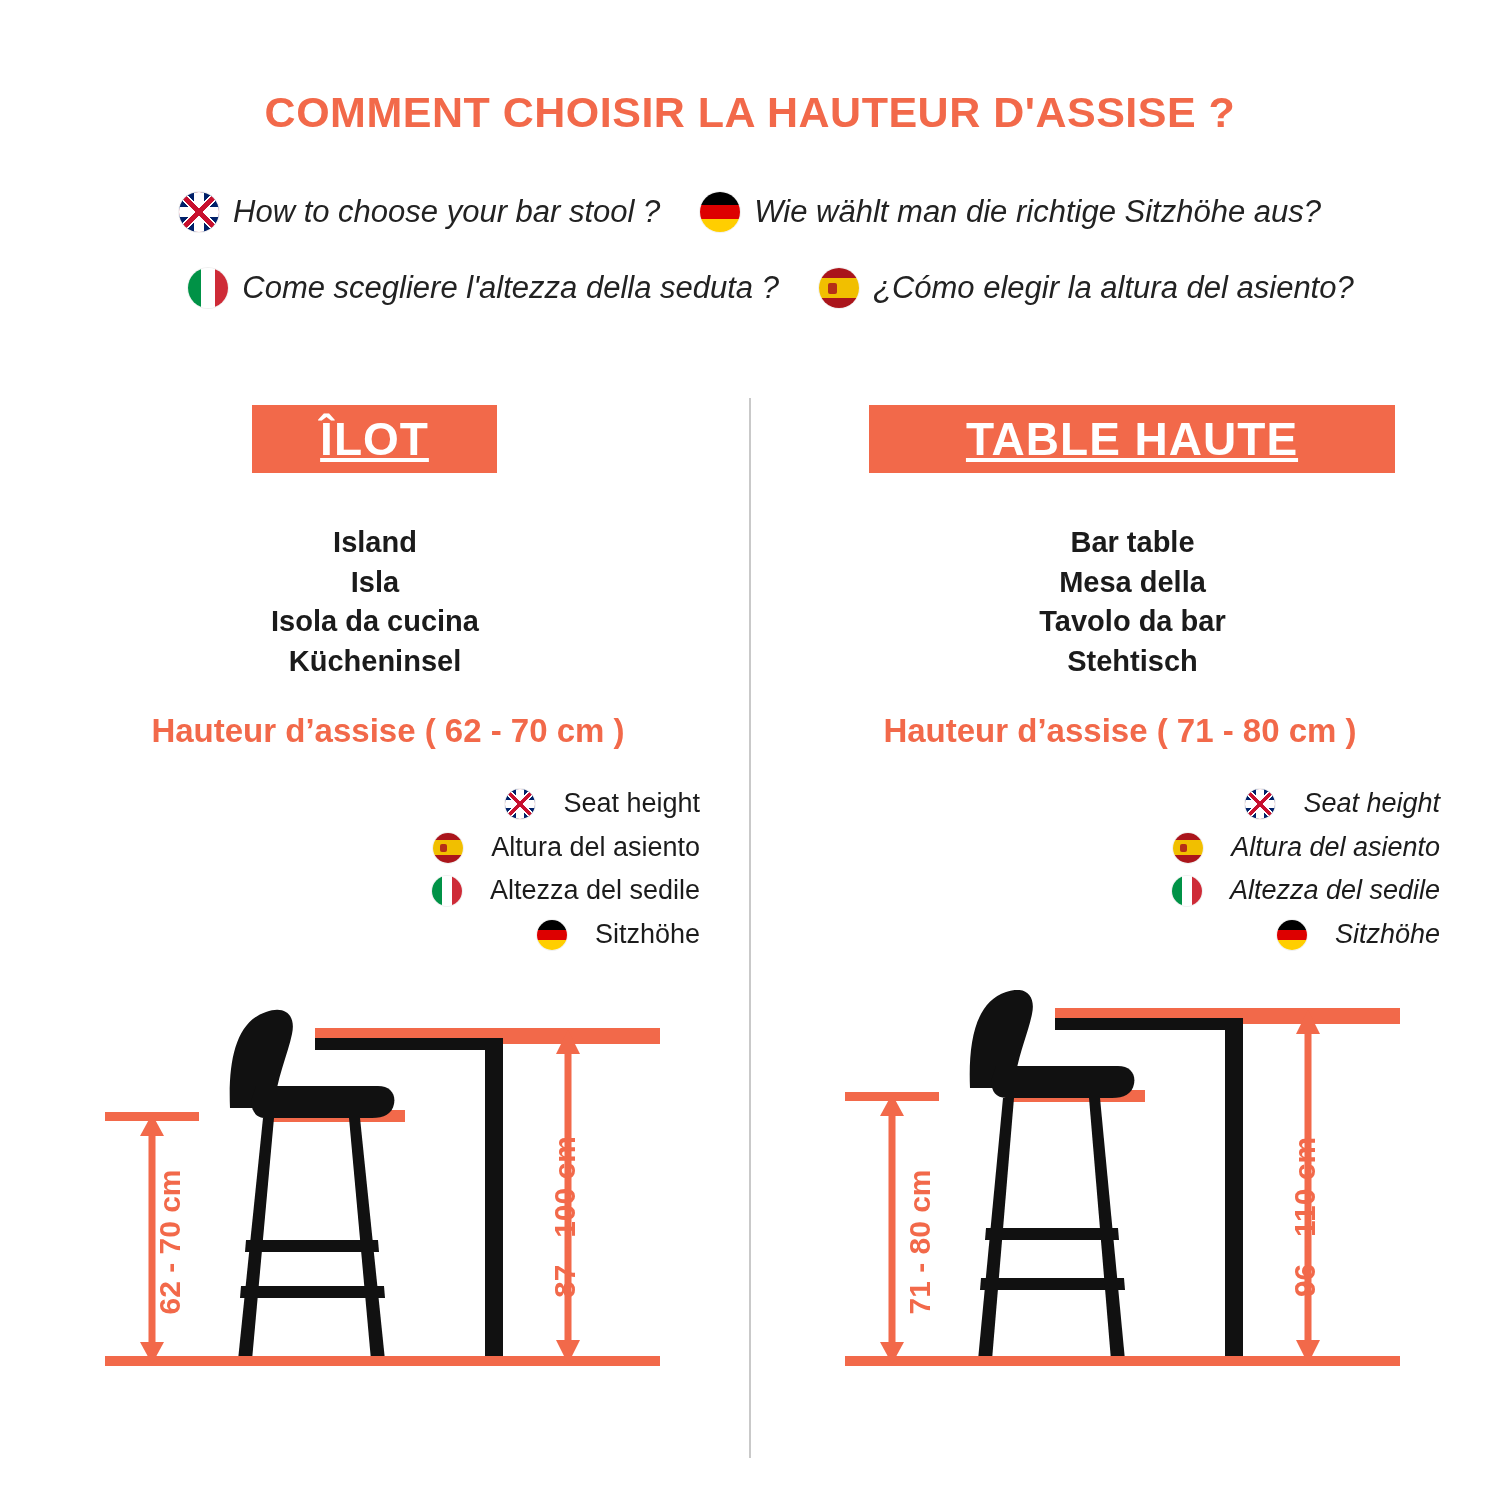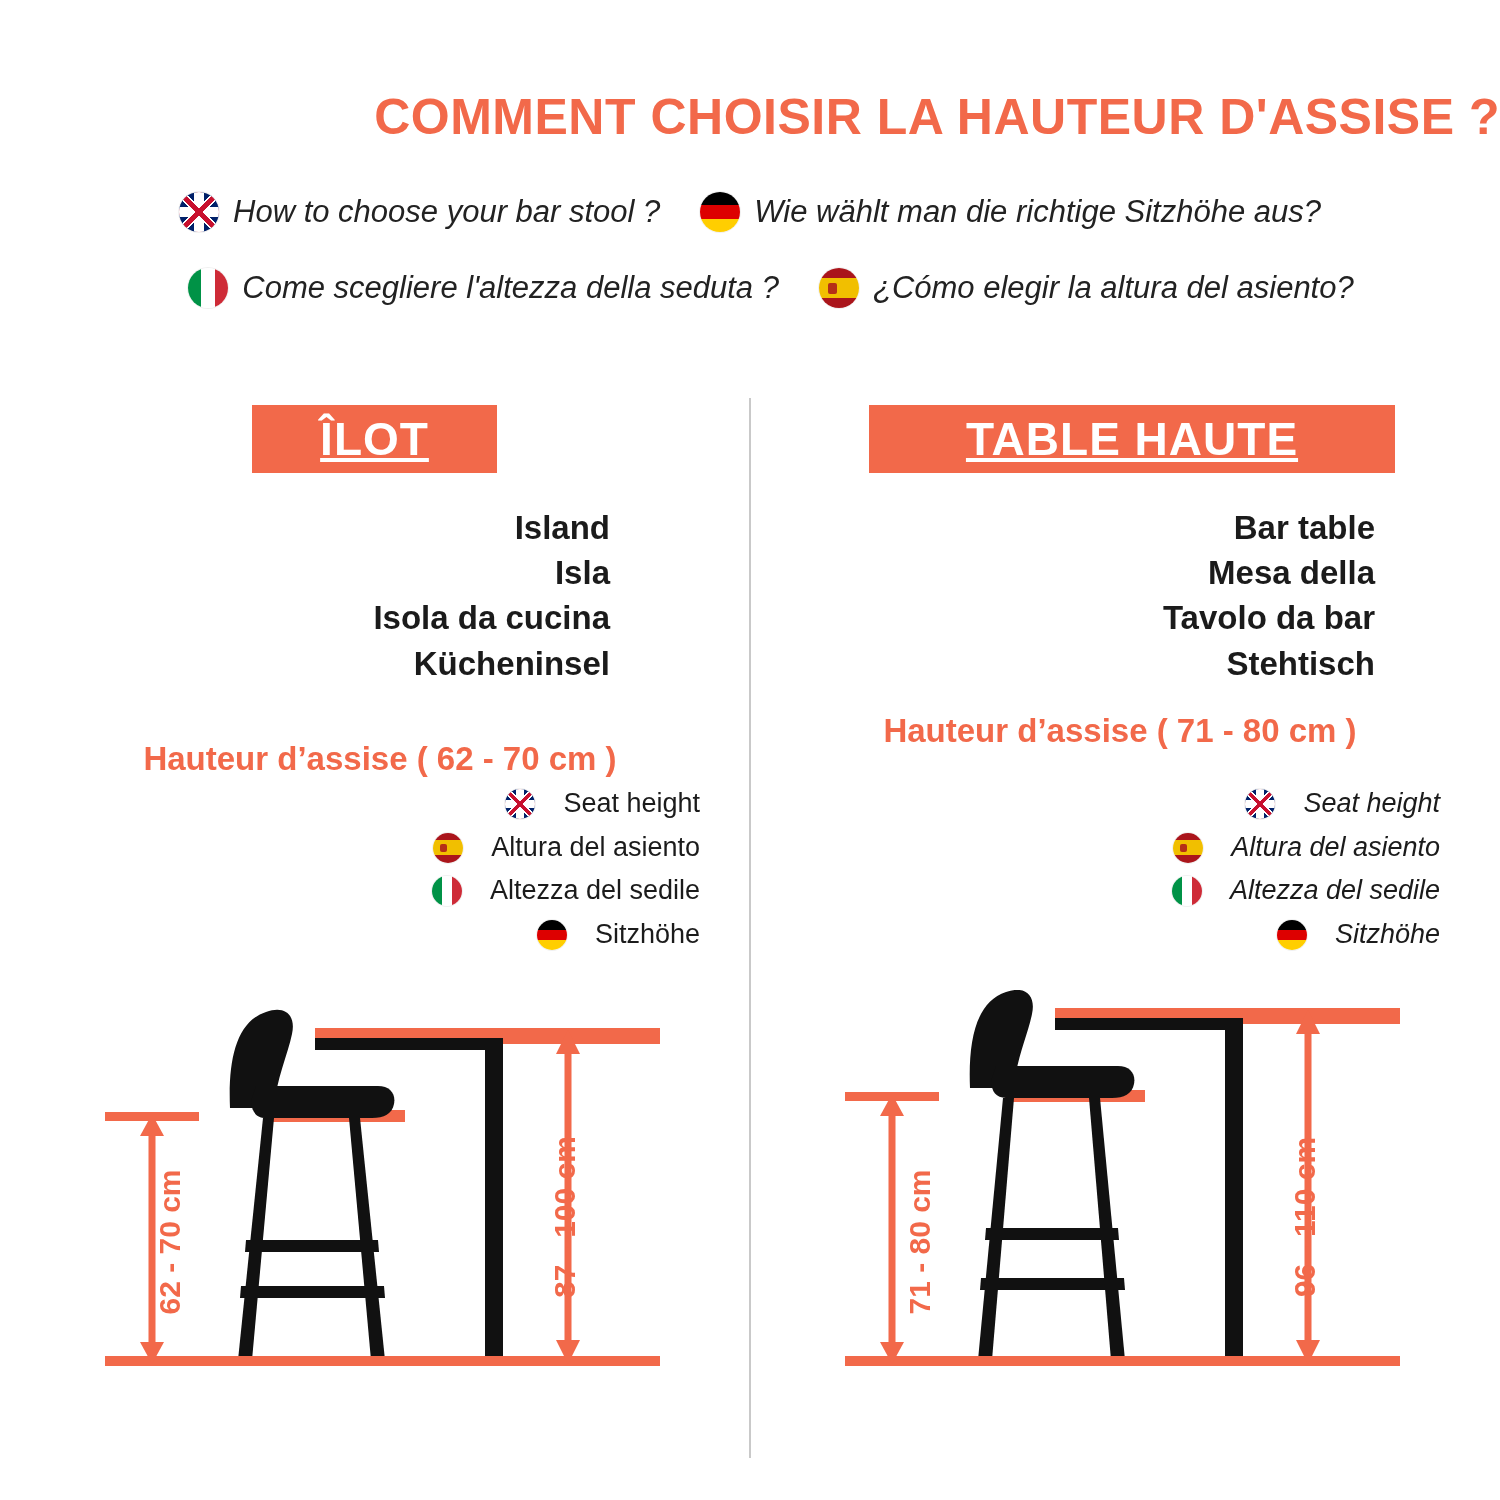--- a/index.html
+++ b/index.html
@@ -9,23 +9,23 @@
     font-family:"Liberation Sans", sans-serif;
     color:#2b2b2b;
     position:relative;
     overflow:hidden;
   }
   .page{position:relative;width:1500px;height:1500px;}
 
   
   .title{
     position:absolute;top:88px;left:0;width:1500px;
-    text-align:right;
+    text-align:center;
     color:#f2694a;
-    font-size:50px;
+    font-size:43px;
     font-weight:bold;
     letter-spacing:0.5px;
   }
 
   
   .lang-row{
     position:absolute;
     display:flex;align-items:center;
     width:1500px;
     justify-content:center;
@@ -99,31 +99,31 @@
     color:#fff;
     font-size:46px;font-weight:bold;
     display:flex;align-items:center;justify-content:center;
     letter-spacing:1px;
     text-decoration:underline;
   }
   .col-badge.left{left:252px;top:405px;width:245px;height:68px;}
   .col-badge.right{left:869px;top:405px;width:526px;height:68px;}
 
   .col-names{
-    position:absolute;text-align:right;
-    font-size:33px;font-weight:bold;color:#1b1b1b;line-height:1.37;
+    position:absolute;text-align:center;
+    font-size:29px;font-weight:bold;color:#1b1b1b;line-height:1.37;margin-top:18px;
   }
   .col-names.left{left:140px;top:505px;width:470px;}
   .col-names.right{left:890px;top:505px;width:485px;}
 
   .seat-title{
     position:absolute;text-align:center;
     color:#f2694a;font-size:33px;font-weight:bold;
   }
-  .seat-title.left{left:30px;top:712px;width:700px;margin-top:28px;}
+  .seat-title.left{left:38px;top:712px;width:700px;}
   .seat-title.right{left:770px;top:712px;width:700px;}
 
   .seat-langs{
     position:absolute;text-align:center;
     font-size:27px;color:#1b1b1b;line-height:1.62;
   }
   .seat-langs.left{left:60px;top:782px;width:640px;}
   .seat-langs.right{left:800px;top:782px;width:640px;}
   .seat-langs .ln{
     display:flex;align-items:center;justify-content:flex-end;gap:28px;

